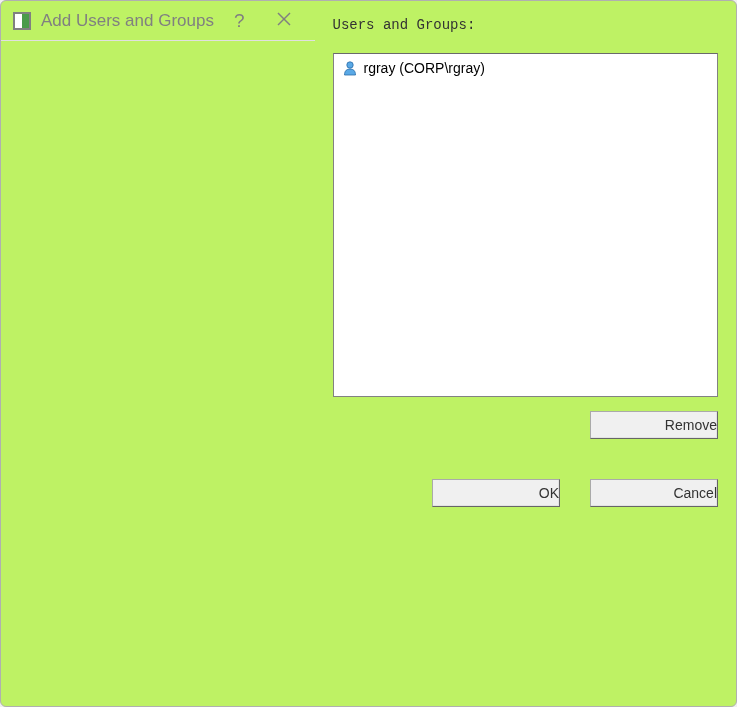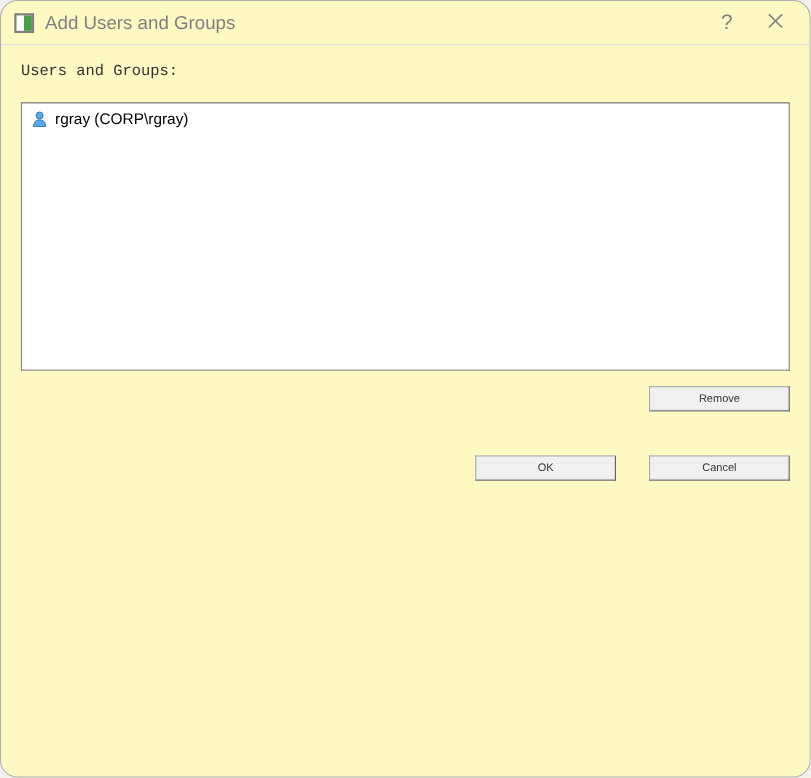--- a/index.html
+++ b/index.html
@@ -11,25 +11,25 @@
       font-family: 'Segoe UI', Tahoma, sans-serif;
       font-size: 13px;
       background: #f0f0f0;
       width: 737px;
       height: 707px;
       overflow: hidden;
     }
     .window {
       width: 737px;
       height: 707px;
-      background: #fef9c3;
+      background: #bef264;
       border: 1px solid #b0b0b0;
-      border-radius: 16px;
-      display: flex;
-      flex-direction: column;
+      border-radius: 6px;
+      display: flex;
+      flex-direction: row;
     }
     .titlebar {
       height: 40px;
       display: flex;
       align-items: center;
       padding: 0 12px;
       border-bottom: 1px solid #e0e0e0;
     }
     .app-icon {
       width: 18px;
@@ -72,21 +72,21 @@
     .section-label {
       font-size: 14px;
       color: #333;
       margin-bottom: 20px;
       font-family: Liberation Mono, monospace;
     }
     .listbox {
       background: #ffffff;
       border: 1px solid #828282;
       border-top: 1px solid #6a6a6a;
-      height: 244px;
+      height: 344px;
       padding: 4px;
       overflow: auto;
     }
     .list-item {
       display: flex;
       align-items: center;
       padding: 2px 4px;
       cursor: default;
     }
     .user-icon {
@@ -100,32 +100,32 @@
       color: #000;
     }
     .button-row-remove {
       display: flex;
       justify-content: flex-end;
       margin-top: 14px;
       margin-bottom: 18px;
     }
     .btn {
       font-family: inherit;
-      font-size: 10px;
+      font-size: 14px;
       color: #333;
       background: #f0f0f0;
       border: 1px solid #888;
       border-top-color: #aaa;
       border-left-color: #aaa;
       border-right-color: #666;
       border-bottom-color: #666;
       padding: 5px 0;
       min-width: 118px;
       cursor: pointer;
-      text-align: center;
+      text-align: right;
       box-shadow: inset -1px -1px 0 rgba(0,0,0,0.05);
     }
     .btn:disabled {
       color: #a0a0a0;
       cursor: default;
       border-color: #bbb;
     }
     .btn-wide {
       min-width: 128px;
     }

